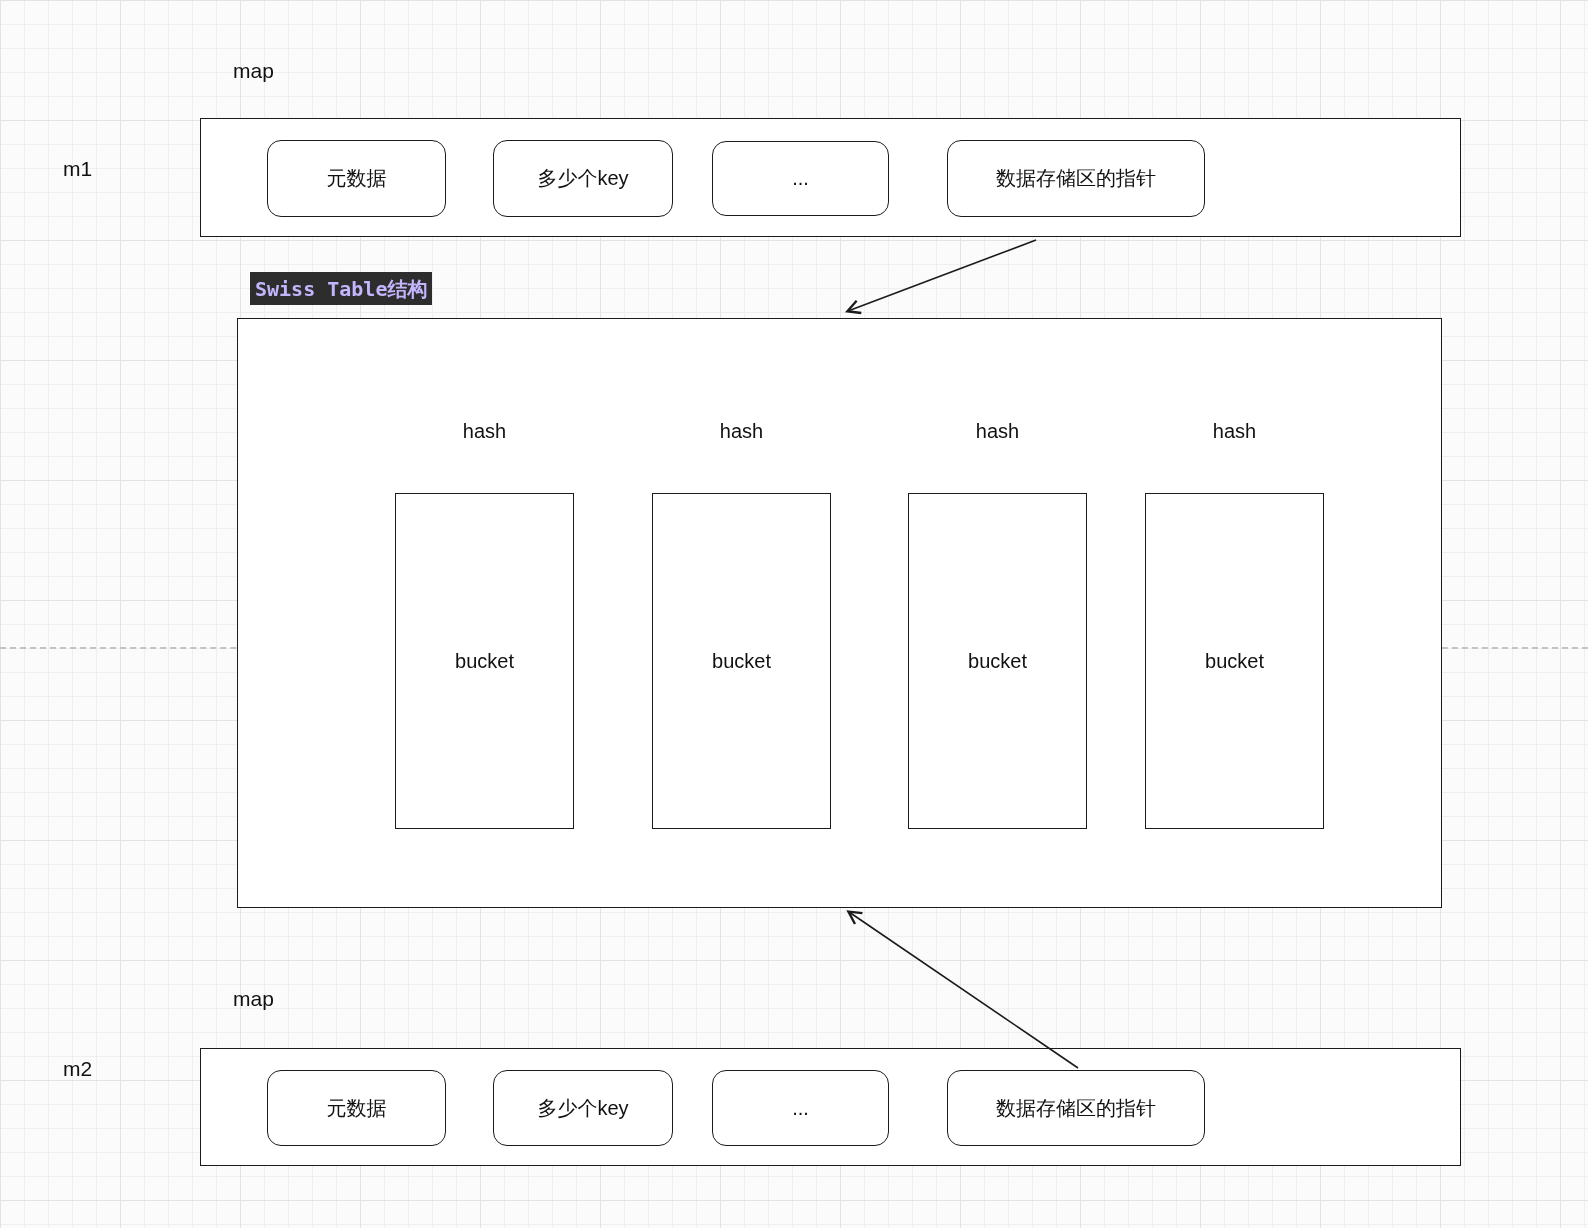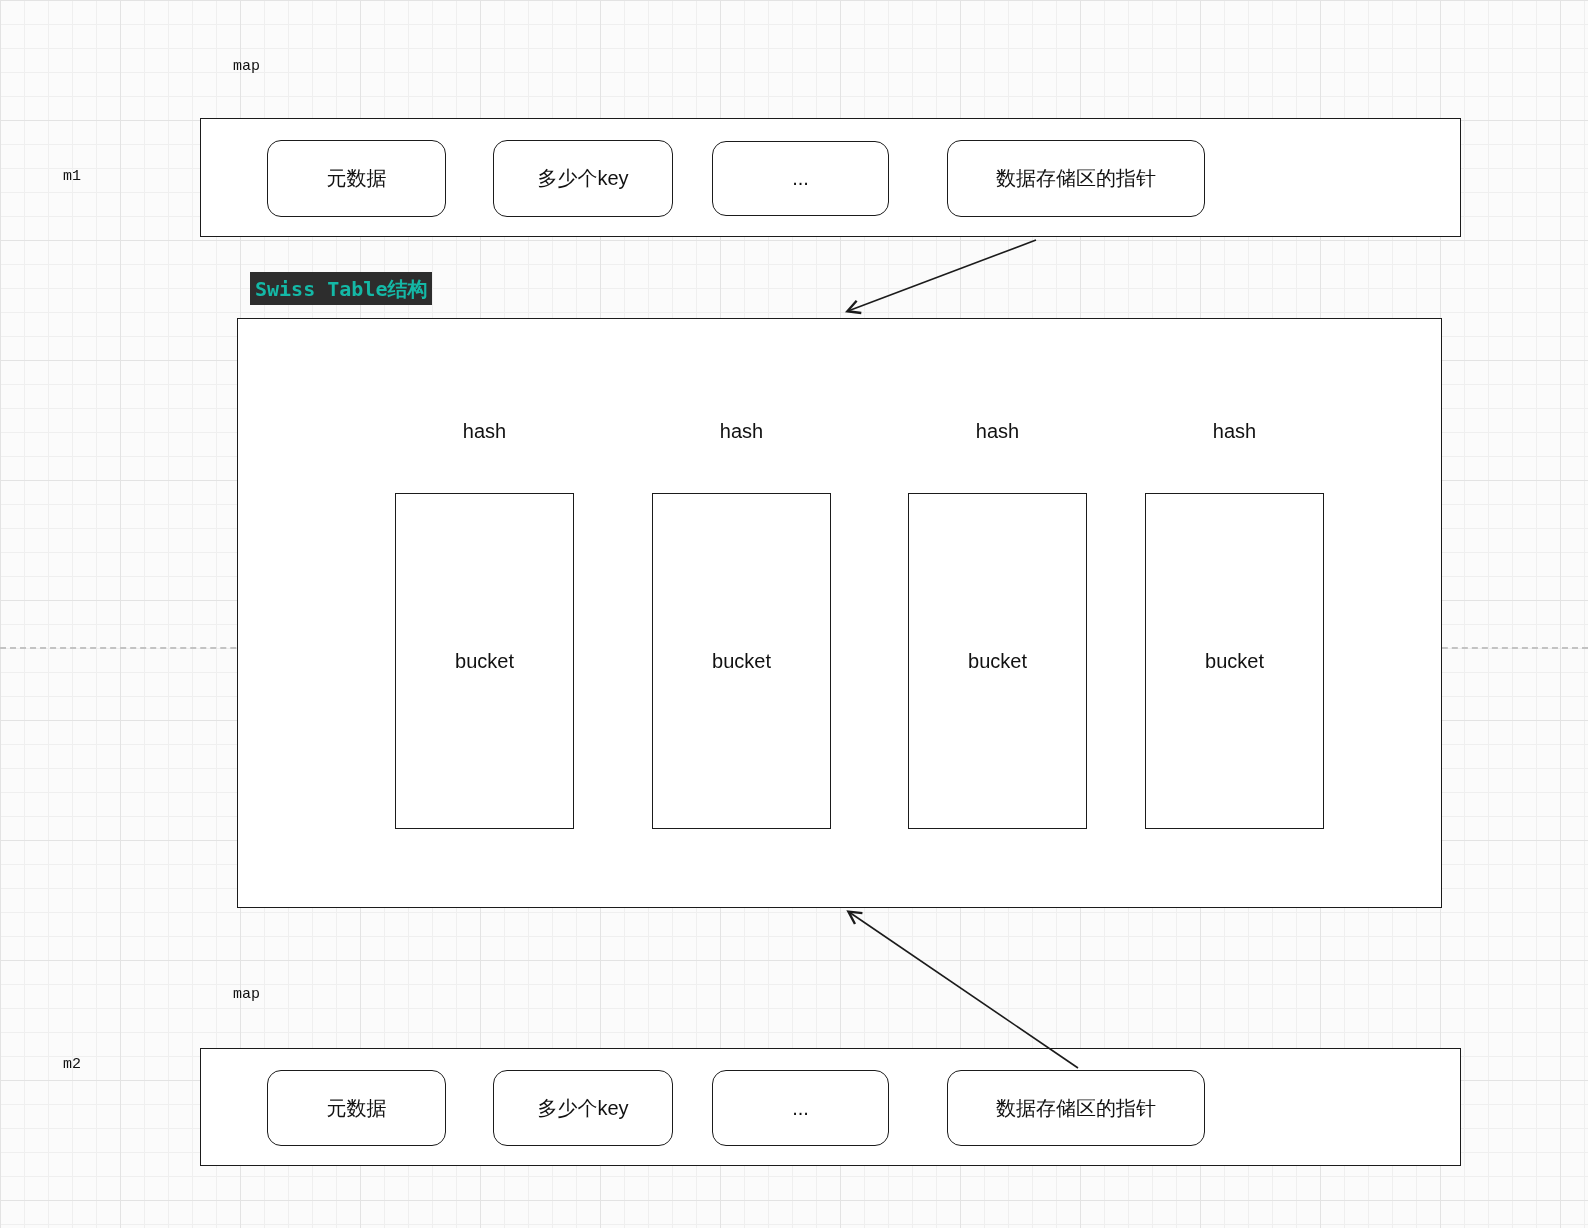--- a/index.html
+++ b/index.html
@@ -31,25 +31,24 @@
     display: flex;
     align-items: center;
     justify-content: center;
     font-size: 20px;
     z-index: 2;
     border-radius: 14px;
   }
 
   .text-label {
     position: absolute;
-    font-size: 15px;
+    font-size: 21px;
     line-height: 1.2;
     z-index: 2;
     white-space: nowrap;
-    font-family: Liberation Mono, monospace;
   }
 
   .hash-label {
     position: absolute;
     width: 179px;
     text-align: center;
     font-size: 20px;
     z-index: 2;
     top: 420px;
   }
@@ -64,21 +63,21 @@
     font-size: 20px;
     z-index: 2;
     text-align: right;
   }
 
   .title-chip {
     position: absolute;
     left: 250px;
     top: 272px;
     background: #2d2d2d;
-    color: #14b8a6;
+    color: #c4b5fd;
     font-family: "DejaVu Sans Mono", "Liberation Mono", monospace;
     font-weight: bold;
     font-size: 20px;
     line-height: 1;
     padding: 7px 5px 6px 5px;
     z-index: 2;
     white-space: nowrap;
   }
 
   .guide-line {
@@ -101,21 +100,21 @@
   }
 </style>
 </head>
 <body>
 
 <div class="canvas">
 
   <div class="guide-line"></div>
 
   <div class="text-label" style="left:233px; top:58px;">map</div>
-  <div class="text-label" style="left:63px; top:168px;">m1</div>
+  <div class="text-label" style="left:63px; top:156px;">m1</div>
 
   <div class="shape" style="left:200px; top:118px; width:1261px; height:119px;"></div>
 
   <div class="shape cell" style="left:267px; top:140px; width:179px; height:77px;">元数据</div>
   <div class="shape cell" style="left:493px; top:140px; width:180px; height:77px;">多少个key</div>
   <div class="shape cell" style="left:712px; top:141px; width:177px; height:75px;">...</div>
   <div class="shape cell" style="left:947px; top:140px; width:258px; height:77px;">数据存储区的指针</div>
 
   <div class="title-chip">Swiss Table结构</div>
 

